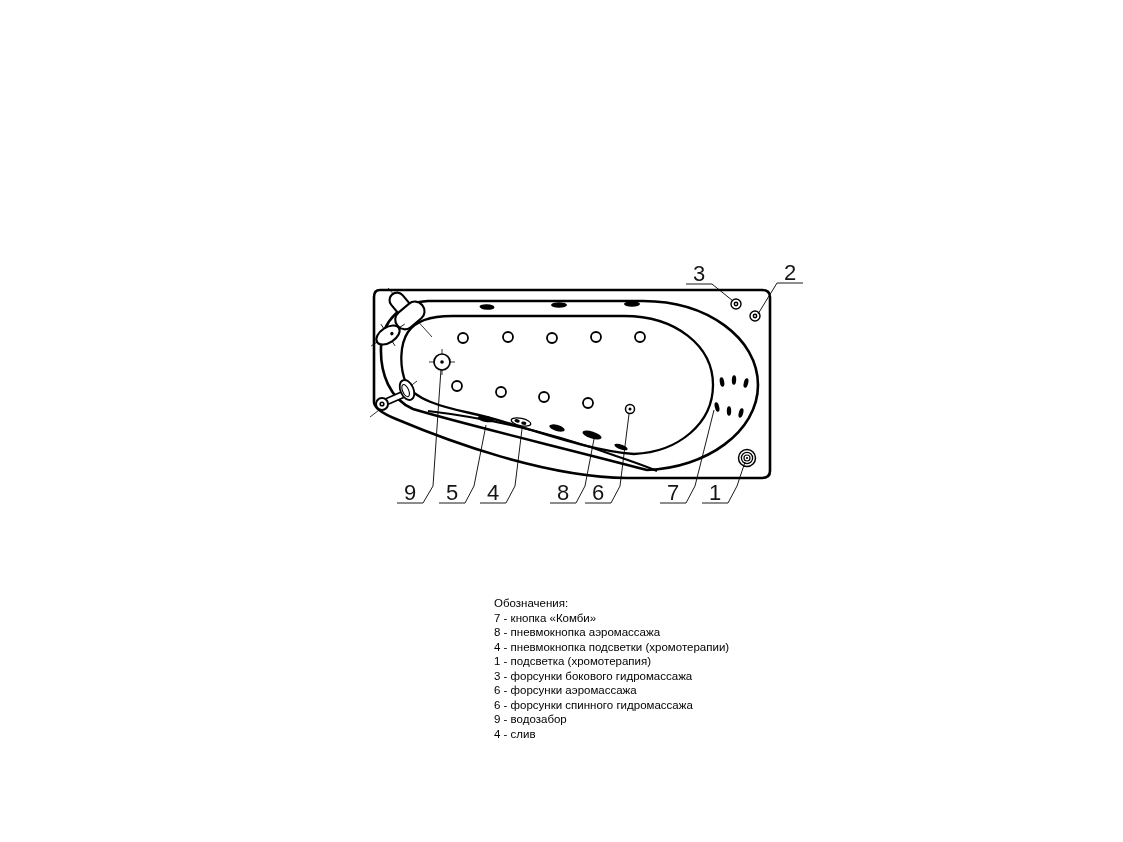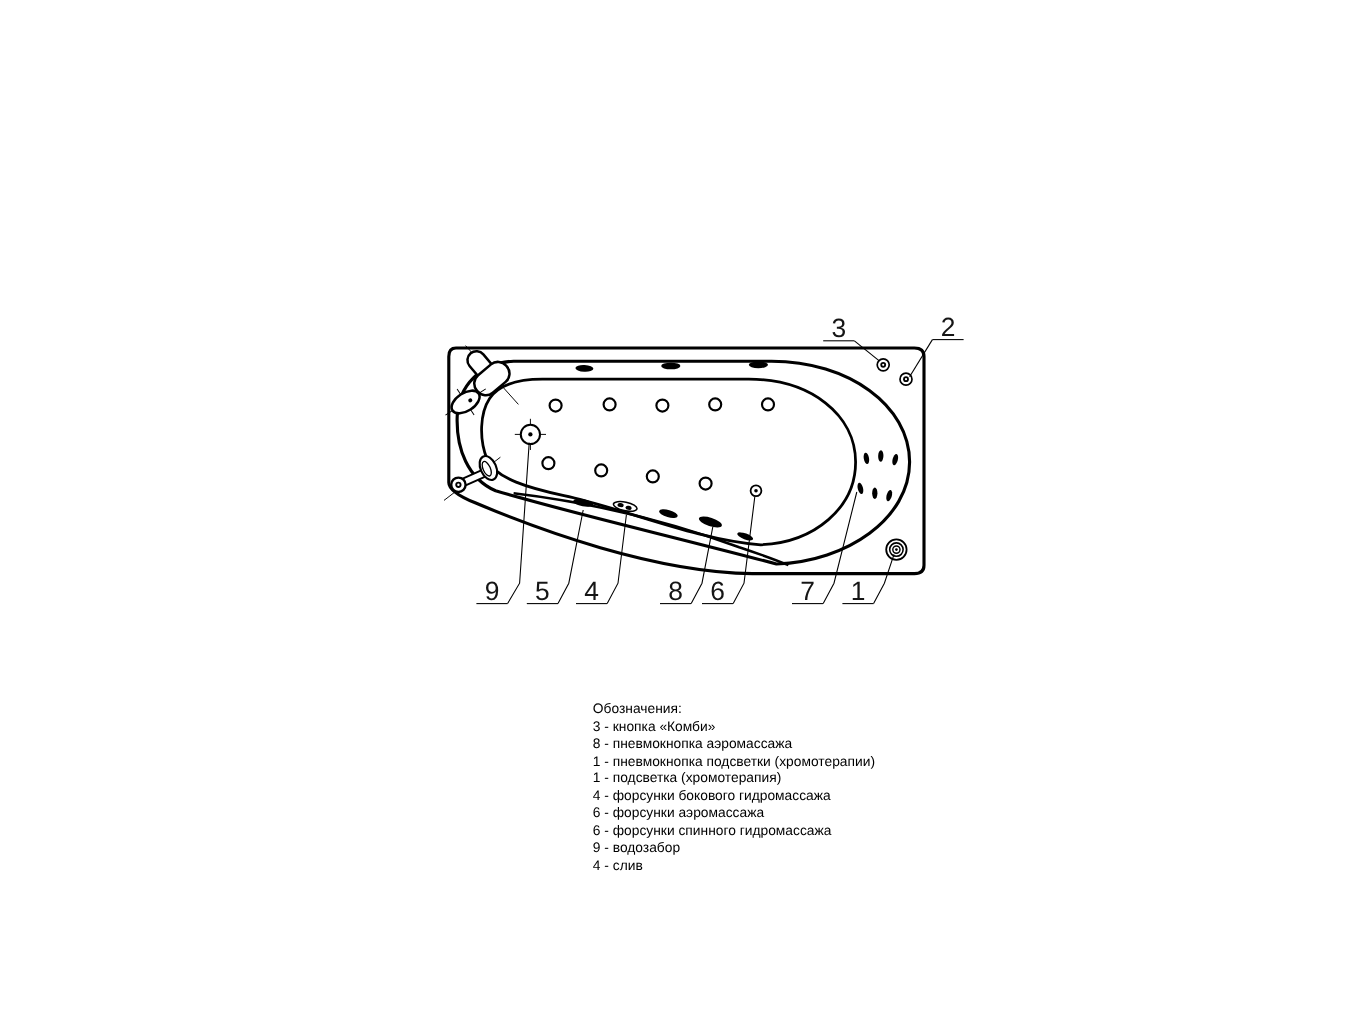--- a/index.html
+++ b/index.html
@@ -8,21 +8,21 @@
   svg{position:absolute;left:0;top:0;}
   svg .outline{fill:none;stroke:#000;stroke-width:2.6;stroke-linejoin:round;}
   svg .outline2{fill:none;stroke:#000;stroke-width:2.3;stroke-linejoin:round;}
   svg .thin{stroke:#000;stroke-width:0.8;fill:none;}
   svg .leader{stroke:#000;stroke-width:0.9;fill:none;}
   svg .jet{fill:#000;stroke:none;}
   svg .hole{fill:#fff;stroke:#000;stroke-width:1.8;}
   svg .fix{fill:#fff;stroke:#000;stroke-width:2.1;}
   svg text{font-family:"Liberation Sans",sans-serif;font-size:22px;fill:#151515;
            text-anchor:middle;}
-  .legend{position:absolute;left:494px;top:584px;font-size:11.5px;line-height:14.55px;
+  .legend{position:absolute;left:494px;top:596px;font-size:11.5px;line-height:14.55px;
           color:#000;white-space:nowrap;}
 </style>
 </head>
 <body>
 
 <div class="page">
 
   <svg width="1123" height="842" viewBox="0 0 1123 842">
 
     <path class="outline" d="M 380,290 L 762,290 Q 770,290 770,297 L 770,471 Q 770,478 762,478
@@ -181,24 +181,24 @@
     </g>
     <g>
       <line class="leader" x1="777" y1="283" x2="803" y2="283"></line>
       <polyline class="leader" points="777,283 758,314"></polyline>
       <text x="790" y="280">2</text>
     </g>
   </svg>
 
   <div class="legend">
     <div>Обозначения:</div>
-    <div>3 - кнопка «Комби»</div>
+    <div>7 - кнопка «Комби»</div>
     <div>8 - пневмокнопка аэромассажа</div>
-    <div>1 - пневмокнопка подсветки (хромотерапии)</div>
+    <div>4 - пневмокнопка подсветки (хромотерапии)</div>
     <div>1 - подсветка (хромотерапия)</div>
-    <div>4 - форсунки бокового гидромассажа</div>
+    <div>3 - форсунки бокового гидромассажа</div>
     <div>6 - форсунки аэромассажа</div>
     <div>6 - форсунки спинного гидромассажа</div>
     <div>9 - водозабор</div>
     <div>4 - слив</div>
   </div>
 
 </div>
 
 </body></html>

